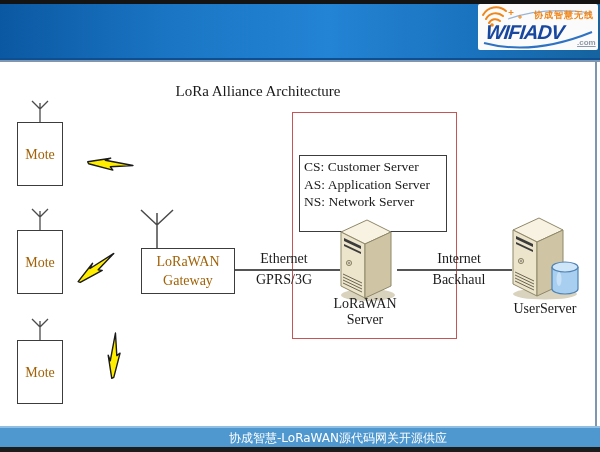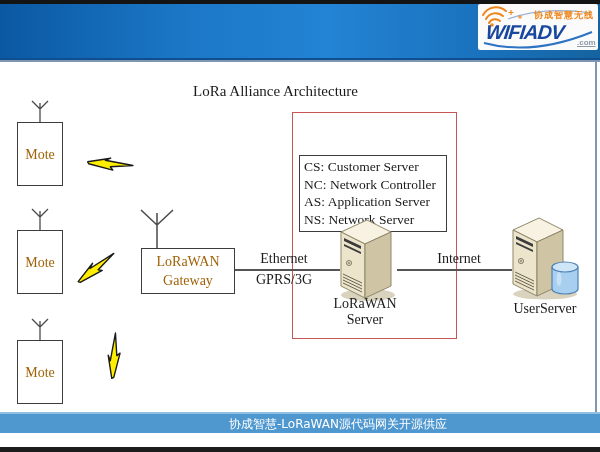--- a/index.html
+++ b/index.html
@@ -18,35 +18,35 @@
   
   .logo-box{left:478px;top:4px;width:120px;height:46px;background:#fbfbfb;border-radius:2px;
             font-family:"Liberation Sans","DejaVu Sans",sans-serif;}
   .logo-tagline{position:absolute;right:4px;top:5px;font-size:9px;font-weight:bold;color:#f08519;letter-spacing:1px;}
   .logo-brand{position:absolute;left:8px;top:17px;font-size:20px;font-style:italic;font-weight:900;
               color:#17479e;letter-spacing:-1px;transform:skewX(-6deg);}
   .logo-suffix{position:absolute;left:99px;top:34px;font-size:8px;color:#8d9aa8;font-weight:bold;text-decoration:underline;}
   .logo-swoosh{position:absolute;left:0;top:0;}
 
   
-  .title{left:158px;top:83px;width:200px;text-align:right;font-size:15px;color:#1a1a1a;}
+  .title{left:158px;top:83px;width:200px;text-align:center;font-size:15px;color:#1a1a1a;}
   .node-box{box-sizing:border-box;border:1.5px solid #3c3c3c;background:#fff;display:flex;
             flex-direction:column;align-items:center;justify-content:center;
             font-size:14px;color:#a16207;line-height:19px;}
   .mote-box{left:17px;width:46px;height:64px;}
   .gateway-box{left:141px;top:248px;width:94px;height:46px;}
   .legend-frame{left:292px;top:112px;width:165px;height:227px;border:1.5px solid #c65555;box-sizing:border-box;}
   .legend-box{left:299px;top:123px;width:148px;height:77px;border:1.5px solid #3c3c3c;background:#fff;
               box-sizing:border-box;padding:2px 0 0 4px;font-size:13.5px;line-height:17.5px;color:#1a1a1a;margin-top:32px;}
   .hline{height:2px;background:#555;}
   .link-label{width:82px;text-align:center;font-size:14px;color:#1a1a1a;height:16px;line-height:16px;}
   .srv-label{text-align:center;font-size:14px;color:#1a1a1a;line-height:16px;}
 
   
-  .footer-bar{left:0;top:412px;width:600px;height:21px;background:#4e97cf;
+  .footer-bar{left:0;top:426px;width:600px;height:21px;background:#4e97cf;
               border-top:2px solid #90bfe4;box-sizing:border-box;}
   .footer-text{position:absolute;left:76px;top:2px;width:524px;text-align:center;font-size:12px;
                line-height:17px;color:#ffffff;font-family:"DejaVu Sans","Liberation Sans",sans-serif;}
   .bottom-strip{left:0;top:447px;width:600px;height:5px;background:#1c1c1c;}
 </style>
 </head>
 <body>
 
 <div class="stage">
 
@@ -70,21 +70,20 @@
     <div class="logo-brand">WIFIADV</div>
     <div class="logo-suffix">.com</div>
   </div>
 
   <div class="abs title">LoRa Alliance Architecture</div>
 
   <div class="abs legend-frame"></div>
 
   <div class="abs legend-box">
     <div>CS: Customer Server</div>
-    <div>NC: Network Controller</div>
     <div>AS: Application Server</div>
     <div>NS: Network Server</div>
   </div>
 
   <svg class="abs" style="left:28px;top:100px" width="24" height="22" viewBox="0 0 24 22">
     <path d="M12,22 L12,9 M12,9 L4,1 M12,9 L20,1 M12,9 L12,3" stroke="#4a4a4a" stroke-width="1.3" fill="none"></path>
   </svg>
   <div class="abs node-box mote-box" style="top:122px">
     <span>Mote</span>
   </div>
@@ -120,20 +119,21 @@
     <span>LoRaWAN</span>
     <span>Gateway</span>
   </div>
 
   <div class="abs hline" style="left:235px;top:269px;width:105px"></div>
   <div class="abs hline" style="left:397px;top:269px;width:115px"></div>
 
   <div class="abs link-label" style="left:243px;top:251px">Ethernet</div>
   <div class="abs link-label" style="left:243px;top:272px">GPRS/3G</div>
   <div class="abs link-label" style="left:418px;top:251px">Internet</div>
+  <div class="abs link-label" style="left:418px;top:272px">Backhaul</div>
 
   <svg class="abs" style="left:333px;top:212px" width="64" height="90" viewBox="0 0 64 90">
     <ellipse cx="35" cy="83" rx="27" ry="6" fill="#d9d2bd"></ellipse>
     <polygon points="8,20 34,8 58,20 32,32" fill="#f7f2e1" stroke="#8f8769" stroke-width="1"></polygon>
     <polygon points="8,20 32,32 32,86 8,74" fill="#ece4cb" stroke="#8f8769" stroke-width="1"></polygon>
     <polygon points="32,32 58,20 58,74 32,86" fill="#cfc5a5" stroke="#8f8769" stroke-width="1"></polygon>
     <polygon points="11,26 28,34 28,37 11,29" fill="#3b3b3b"></polygon>
     <polygon points="11,32 28,40 28,42 11,34" fill="#3b3b3b"></polygon>
     <circle cx="16" cy="51" r="2.6" fill="#ddd5bd" stroke="#77704f" stroke-width="0.8"></circle>
     <circle cx="16" cy="51" r="0.8" fill="#555"></circle>

